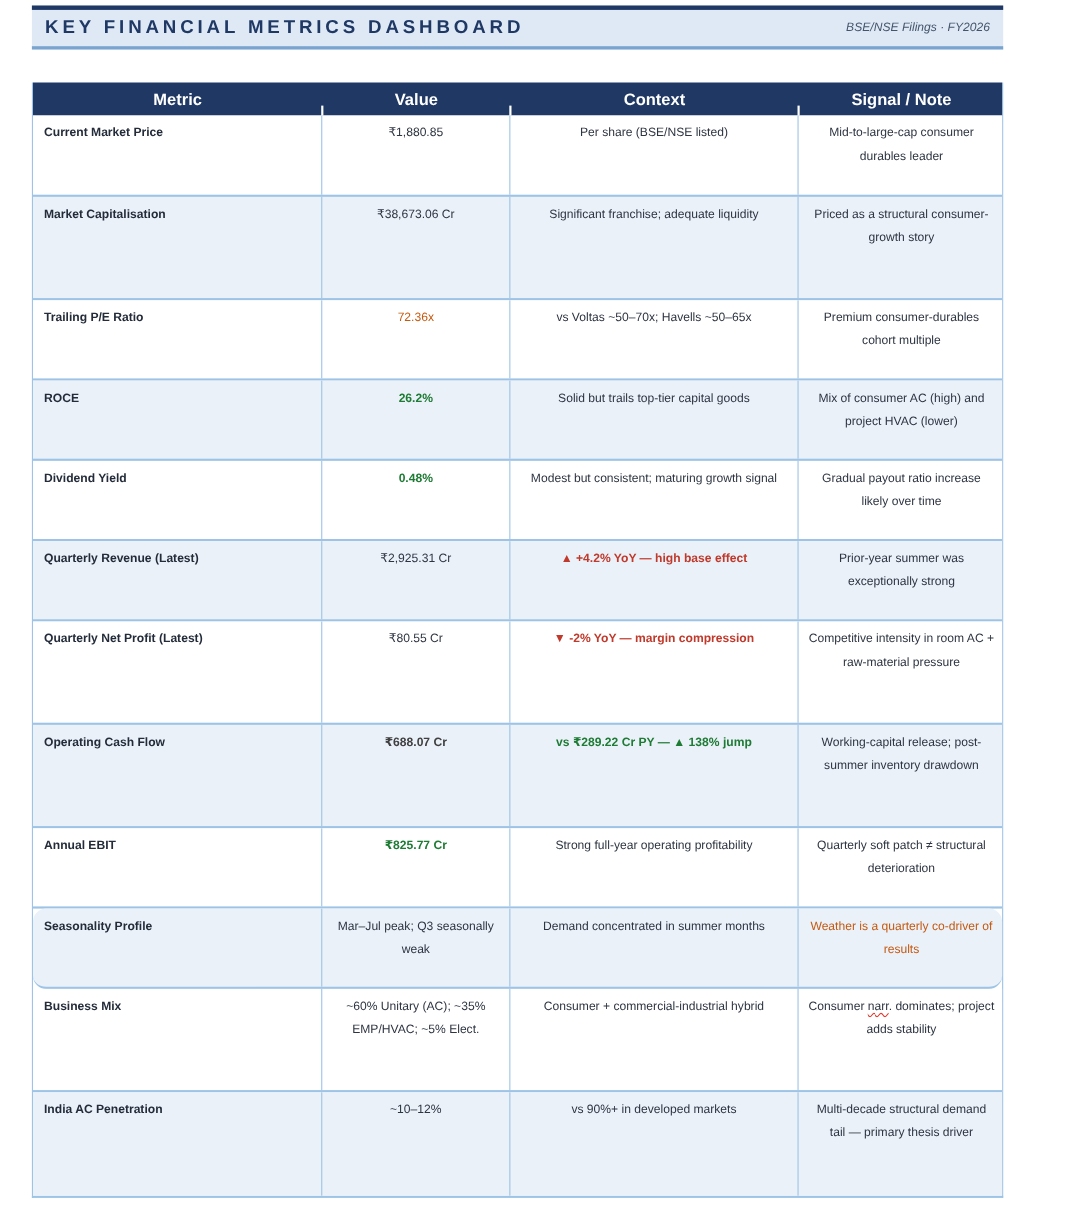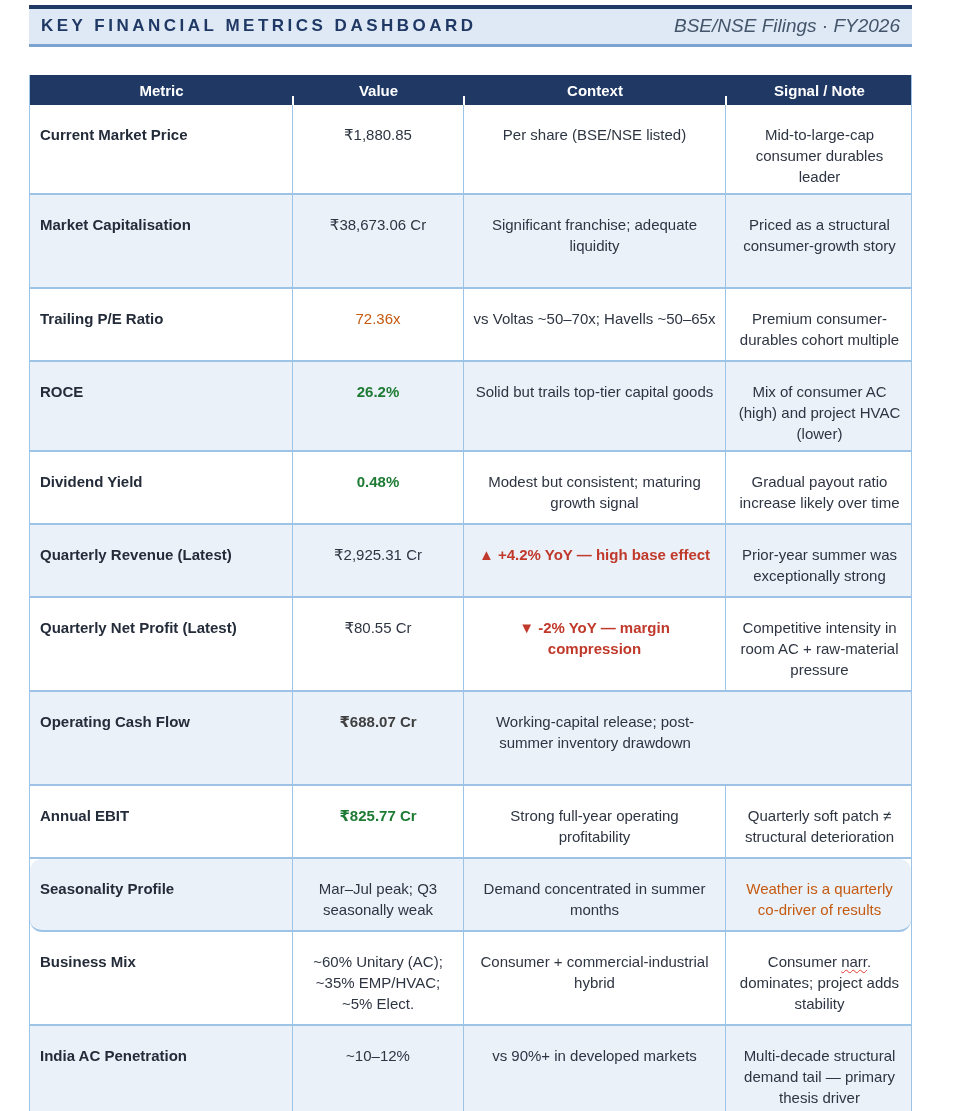--- a/index.html
+++ b/index.html
@@ -31,21 +31,21 @@
   }
   .title-text {
     color: #1F3864;
     font-weight: bold;
     font-size: 17px;
     letter-spacing: 3.5px;
   }
   .subtitle-text {
     color: #44546A;
     font-style: italic;
-    font-size: 19px;
+    font-size: 11px;
   }
 
   
   .metrics-table {
     position: absolute;
     left: 29px;
     top: 75px;
     width: 883px;
     border-left: 1.5px solid #9DC3E6;
     border-right: 1.5px solid #9DC3E6;
@@ -76,23 +76,23 @@
   }
   .tr {
     display: grid;
     grid-template-columns: 263px 171px 262px 187px;
     border-bottom: 2px solid #9DC3E6;
     background: #FFFFFF;
   }
   .tr:last-child { border-bottom: none; }
   .tr.alt { background: #EAF1F9; }
   .td {
-    font-size: 15px;
+    font-size: 11px;
     line-height: 21px;
-    padding: 19px 9px 6px 9px;
+    padding: 6px 9px 6px 9px;
     color: #2E3542;
     text-align: center;
     border-right: 1.5px solid #9DC3E6;
   }
   .td:last-child { border-right: none; }
   .td.metric {
     text-align: left;
     font-weight: bold;
     color: #242C3A;
     padding-left: 10px;
@@ -161,20 +161,21 @@
         </div>
         <div class="tr" style="min-height: 94px;">
           <div class="td metric">Quarterly Net Profit (Latest)</div>
           <div class="td value">₹80.55 Cr</div>
           <div class="td context" style="color: rgb(192, 57, 43); font-weight: bold;">▼ -2% YoY — margin compression</div>
           <div class="td signal">Competitive intensity in room AC + raw-material pressure</div>
         </div>
         <div class="tr alt" style="min-height: 94px;">
           <div class="td metric">Operating Cash Flow</div>
           <div class="td value" style="color: #404040; font-weight: bold;">₹688.07 Cr</div>
+          <div class="td context" style="color: rgb(30, 123, 52); font-weight: bold;">vs ₹289.22 Cr PY — ▲ 138% jump</div>
           <div class="td signal">Working-capital release; post-summer inventory drawdown</div>
         </div>
         <div class="tr" style="min-height: 73px;">
           <div class="td metric">Annual EBIT</div>
           <div class="td value" style="color: rgb(30, 123, 52); font-weight: bold;">₹825.77 Cr</div>
           <div class="td context">Strong full-year operating profitability</div>
           <div class="td signal">Quarterly soft patch ≠ structural deterioration</div>
         </div>
         <div class="tr alt" style="min-height: 73px; border-radius: 12px;">
           <div class="td metric">Seasonality Profile</div>

